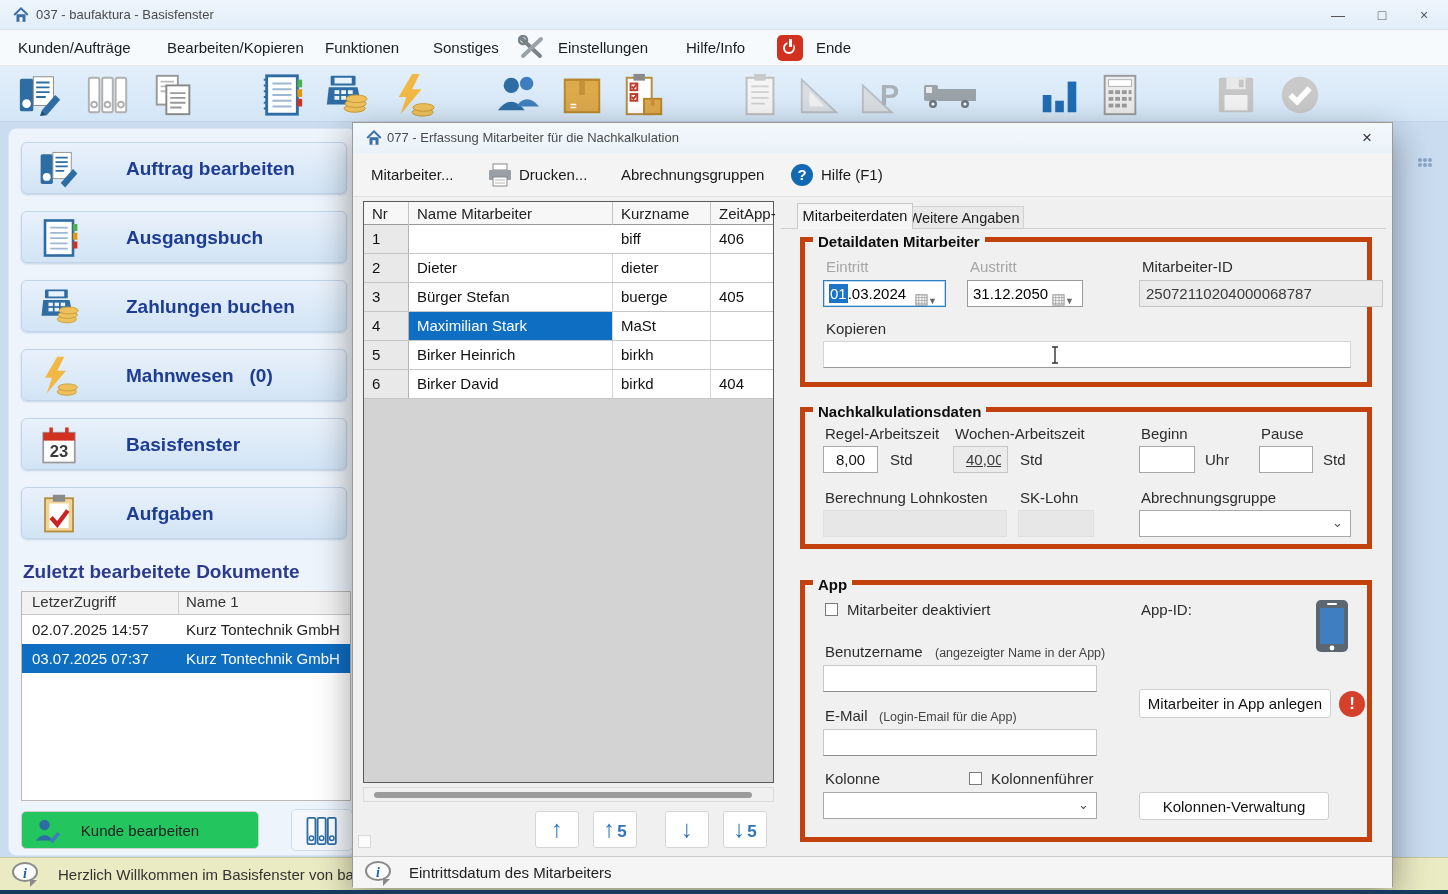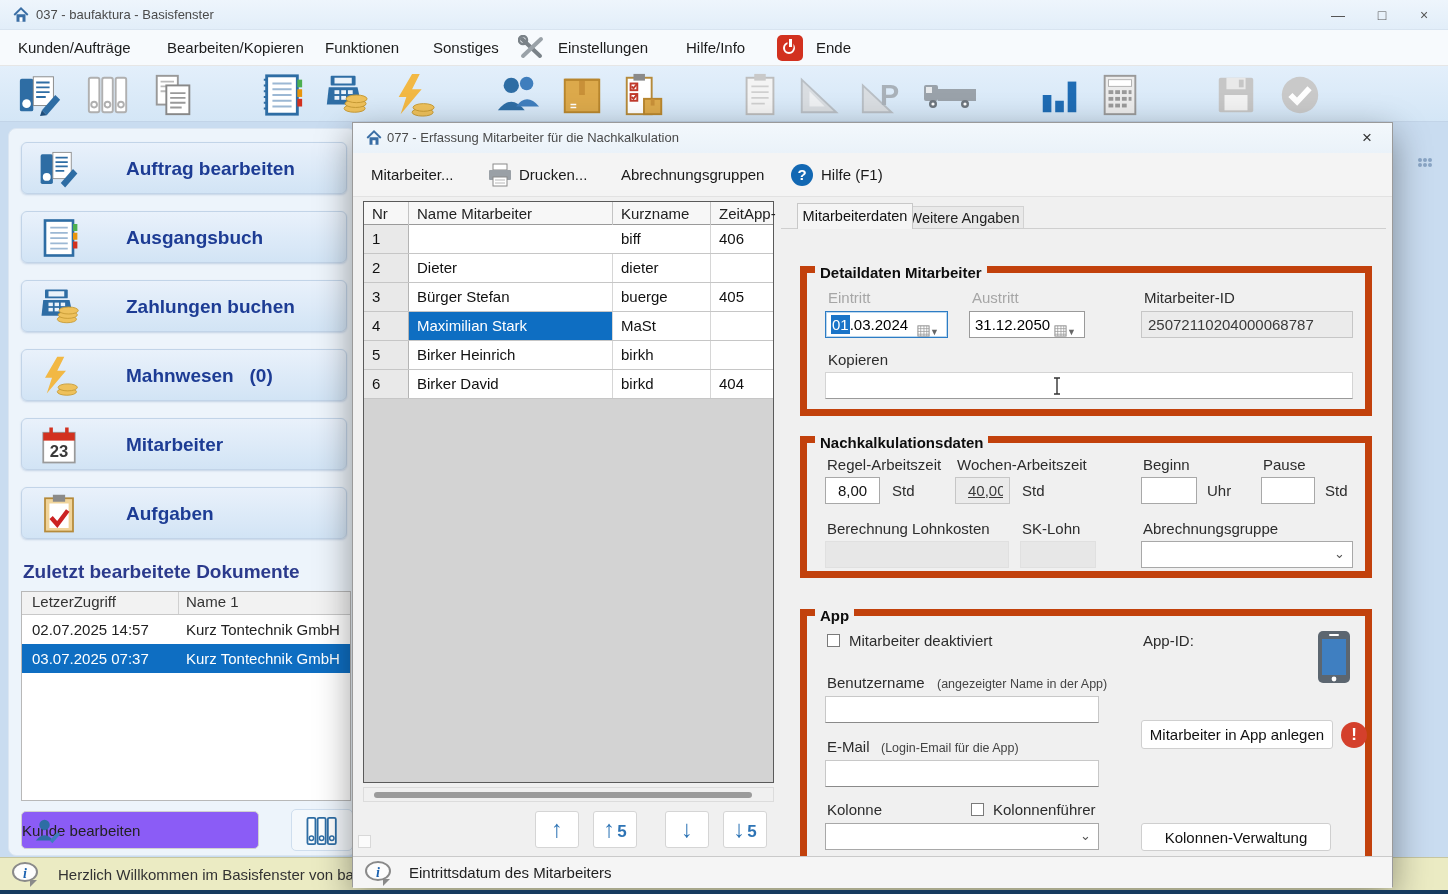--- a/index.html
+++ b/index.html
@@ -21,21 +21,21 @@
   .sidebar { left:8px; top:128px; width:348px; height:728px; background:#edf4fb; border:1px solid #dbe6f2; border-radius:8px; }
   .sbtn { position:absolute; left:12px; width:326px; height:52px; background:linear-gradient(#e9f1fb,#d2e4f5); border:1px solid #c2d4e8; border-radius:6px; box-shadow:0 1px 2px rgba(120,150,190,.35); }
   .sbtn .sicon { position:absolute; left:16px; top:5px; width:42px; height:42px; }
   .sbtn .slabel { position:absolute; left:104px; top:0; height:52px; line-height:52px; font-size:19px; font-weight:bold; color:#1d3c94; white-space:nowrap; }
   .recent-title { position:absolute; left:14px; top:432px; font-size:19px; font-weight:bold; color:#2b3a8c; }
   .recent-table { position:absolute; left:12px; top:462px; width:330px; height:210px; background:#fff; border:1px solid #b8b8b8; }
   .rt-header { position:absolute; left:0; top:0; width:100%; height:23px; background:#f2f2f2; border-bottom:1px solid #c8c8c8; font-size:15px; color:#333; }
   .rt-row { position:absolute; left:0; width:100%; height:29px; font-size:15px; color:#222; line-height:29px; }
   .rt-c1 { position:absolute; left:10px; } .rt-c2 { position:absolute; left:164px; }
   .rt-sel { background:#0e6ec2; color:#fff; }
-  .kunde-btn { position:absolute; left:12px; top:682px; width:238px; height:38px; background:#8b5cf6; border:1px solid #d0d0d0; border-radius:5px; font-size:15px; color:#222; line-height:38px; }
+  .kunde-btn { position:absolute; left:12px; top:682px; width:238px; height:38px; background:#22c55e; border:1px solid #d0d0d0; border-radius:5px; font-size:15px; color:#222; text-align:center; line-height:38px; }
   .binders-btn { position:absolute; left:282px; top:680px; width:62px; height:42px; background:#f4f8fc; border:1px solid #cfdeee; border-radius:5px; }
 
   
   .main-status { left:0; top:857px; width:1448px; height:33px; background:#ebebc3; border-top:1px solid #c6c6a0; z-index:3; }
   .main-status .stext { position:absolute; left:58px; top:8px; font-size:15px; color:#333; }
   .bottom-strip { left:0; top:890px; width:1448px; height:4px; background:#163a5f; z-index:30; }
 
   
   .sliver { left:1393px; top:122px; width:55px; height:735px; background:#e9e9e9; border-left:1px solid #cfcfcf; z-index:2; }
   .sl-block { position:absolute; left:1px; width:44px; background:#f1f1f1; border:1px solid #bdbdbd; }
@@ -61,21 +61,21 @@
   .navbtn { position:absolute; top:688px; width:44px; height:37px; background:#fff; border:1px solid #d5d5d5; border-radius:3px; text-align:center; }
   .navbtn .arr { font-size:24px; font-weight:bold; color:#2e74b5; line-height:34px; }
   .navbtn .n5 { font-size:17px; font-weight:bold; color:#2e74b5; margin-left:2px; }
   .mini-check { position:absolute; left:5px; top:712px; width:13px; height:13px; background:#fbfbfb; border:1px solid #d8d8d8; }
 
   
   .tab { position:absolute; top:80px; height:26px; font-size:14.5px; text-align:center; }
   .tab1 { left:444px; width:116px; background:#f5f5f5; border:1px solid #c8c8c8; border-bottom:none; line-height:25px; color:#111; z-index:2; }
   .tab2 { left:551px; top:83px; width:120px; height:23px; background:#e9e9e9; border:1px solid #d2d2d2; border-bottom:none; line-height:22px; color:#222; }
   .tabline { position:absolute; left:428px; top:105px; width:605px; height:1px; background:#cfcfcf; }
-  .gb { position:absolute; left:447px; width:572px; border:7px solid #c2410c;margin-top:29px; }
+  .gb { position:absolute; left:447px; width:572px; border:5px solid #c2410c; }
   .gb .legend { position:absolute; top:-9px; left:8px; background:#f0f0f0; padding:0 5px; font-size:15px; font-weight:bold; color:#0d0d0d; white-space:nowrap; }
   .lbl { position:absolute; font-size:15px; color:#2c2c2c; white-space:nowrap; }
   .lbl-gray { color:#a6a6a6; }
   .hint { position:absolute; font-size:12.5px; color:#444; white-space:nowrap; }
   .field { position:absolute; height:27px; background:#fff; border:1px solid #a8a8a8; font-size:15px; color:#111; padding:0 6px; }
   .field-ro { background:#ebebeb; border:1px solid #c6c6c6; color:#3a3a3a; }
   .field-flat { background:#e7e7e7; border:1px solid #e0e0e0; }
   input.field { font-family:"Liberation Sans",sans-serif;padding-left:12px; }
   .datefield { position:absolute; height:27px; background:#fff; border:1px solid #9a9a9a; font-size:15px; line-height:25px; padding-left:5px; }
   .datefield.focused { border:1px solid #2d7cc4; box-shadow:0 0 0 1px #bcd8ef inset; }
@@ -331,21 +331,21 @@
       <span class="slabel"><span>Mahnwesen</span>&nbsp;&nbsp;&nbsp;<span>(0)</span></span>
     </div>
     <div class="sbtn" style="top:289px">
       <svg class="sicon" viewBox="0 0 48 48">
           <rect x="6" y="10" width="36" height="34" fill="#fff" stroke="#9a9a9a" stroke-width="2"></rect>
           <rect x="6" y="10" width="36" height="9" fill="#d2311f"></rect>
           <rect x="13" y="4" width="4" height="9" fill="#d2311f"></rect>
           <rect x="31" y="4" width="4" height="9" fill="#d2311f"></rect>
           <text x="24" y="38" font-size="19" font-weight="bold" fill="#3a3a3a" text-anchor="middle" font-family="Liberation Sans,sans-serif">23</text>
         </svg>
-      <span class="slabel">Mitarbeiter</span>
+      <span class="slabel">Basisfenster</span>
     </div>
     <div class="sbtn" style="top:358px">
       <svg class="sicon" viewBox="0 0 48 48">
           <rect x="8" y="6" width="32" height="38" fill="#f0d49a" stroke="#b58a3a" stroke-width="2"></rect>
           <rect x="17" y="2" width="14" height="8" fill="#8a8a8a"></rect>
           <rect x="13" y="12" width="22" height="28" fill="#fff"></rect>
           <path d="M15 28 l7 8 L34 20" fill="none" stroke="#cc2222" stroke-width="5"></path>
         </svg>
       <span class="slabel">Aufgaben</span>
     </div>
@@ -494,21 +494,21 @@
       </div>
       <span class="lbl lbl-gray" style="left:165px;top:16px">Austritt</span>
       <div class="datefield" style="left:162px;top:38px;width:116px">
         <span>31.12.2050</span>
         <span class="calbtn"><svg width="13" height="13" viewBox="0 0 14 14" style="vertical-align:-2px">
               <rect x="1" y="2" width="12" height="11" fill="#fff" stroke="#888"></rect>
               <path d="M1 5h12M4 2v11M7.5 2v11M10.5 2v11M1 8h12M1 11h12" stroke="#999" stroke-width="0.8"></path>
             </svg><span style="font-size:9px">▼</span></span>
       </div>
       <span class="lbl" style="left:337px;top:16px">Mitarbeiter-ID</span>
-      <div class="field field-ro" style="left:334px;top:38px;width:212px;line-height:25px">25072110204000068787</div>
+      <div class="field field-ro" style="left:334px;top:38px;width:244px;line-height:25px">25072110204000068787</div>
       <span class="lbl" style="left:21px;top:78px">Kopieren</span>
       <div class="field" style="left:18px;top:99px;width:528px;border-color:#d4d4d4;border-bottom-color:#9a9a9a">
         <svg class="ibeam" style="left:226px;top:4px" viewBox="0 0 10 18">
             <path d="M2 1 H8 M5 1 V17 M2 17 H8" stroke="#333" stroke-width="1.4" fill="none"></path>
           </svg>
       </div>
     </div>
 
     <div class="gb" style="top:284px;height:142px">
       <span class="legend">Nachkalkulationsdaten</span>

